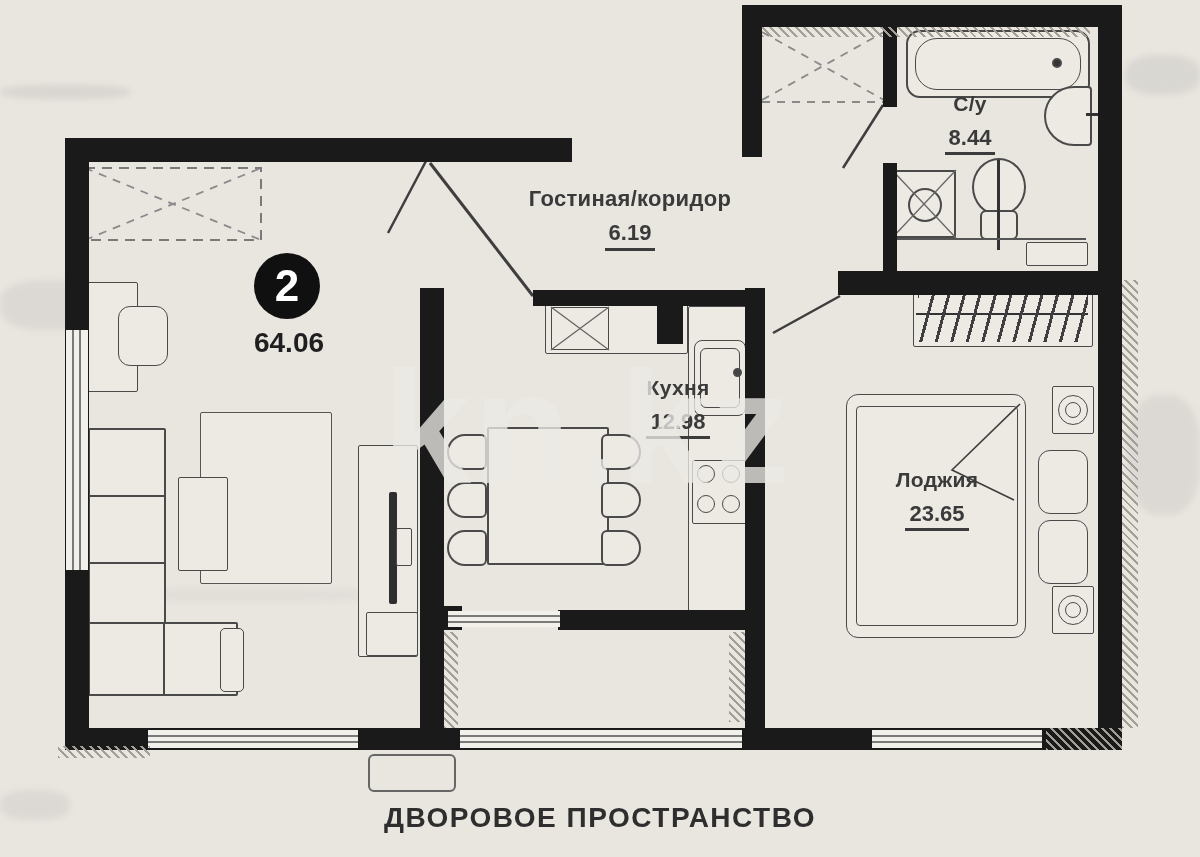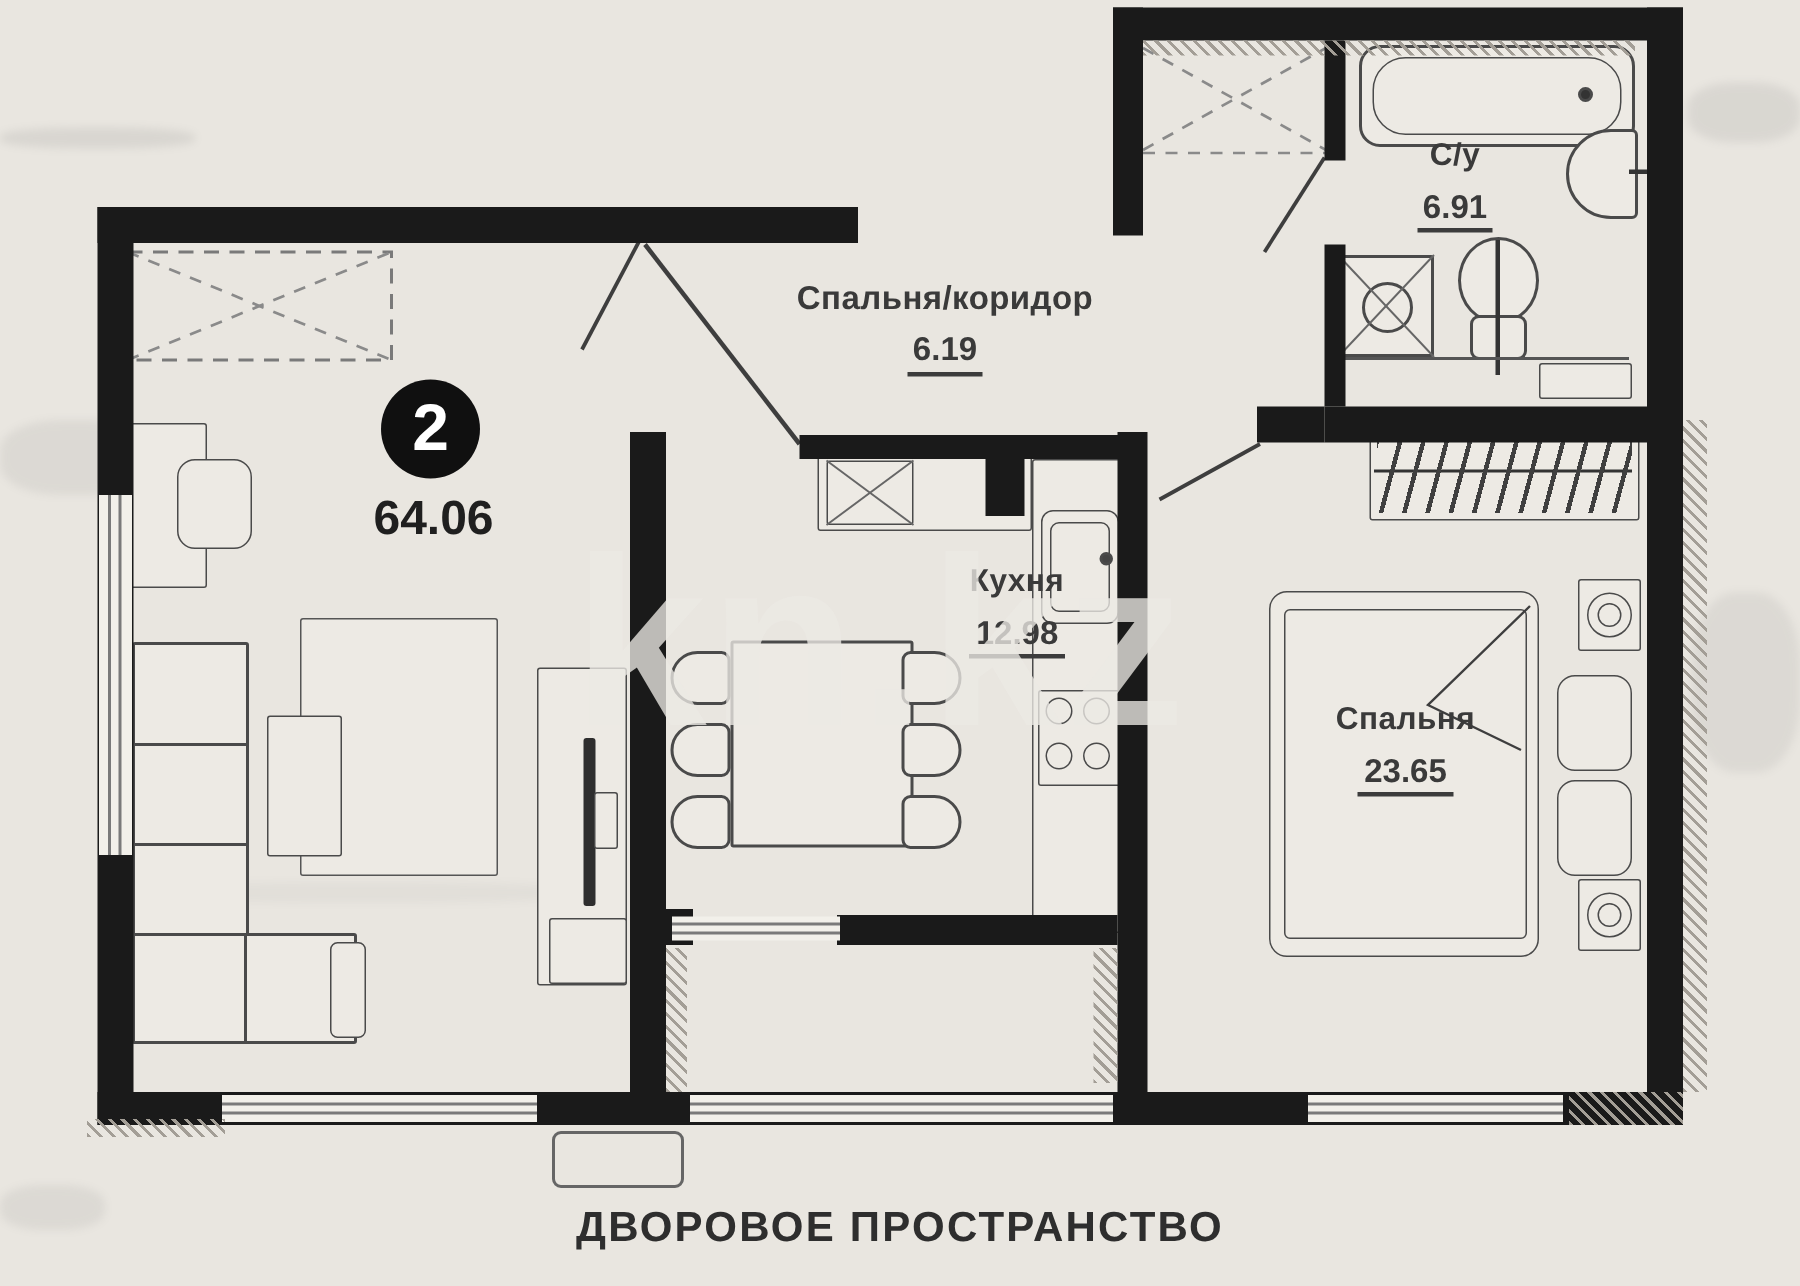--- a/index.html
+++ b/index.html
@@ -19,21 +19,21 @@
         box-sizing:border-box;z-index:2;}
   .room-label{position:absolute;text-align:center;color:#3a3a3a;font-weight:600;z-index:6;line-height:1.15;}
   .rname{display:block;font-size:21px;letter-spacing:.3px;}
   .rarea{display:inline-block;margin-top:9px;padding:0 4px 2px;border-bottom:3px solid #3c3c3c;
          font-size:22px;font-weight:700;}
   #svgl{position:absolute;left:0;top:0;z-index:3;}
   #badge{position:absolute;left:254px;top:253px;width:66px;height:66px;border-radius:50%;
          background:#101010;color:#fff;font-size:44px;font-weight:700;display:flex;
          align-items:center;justify-content:center;z-index:6;}
   #total-area{position:absolute;left:224px;top:327px;width:130px;text-align:center;
-              font-size:32px;font-weight:700;color:#1f1f1f;z-index:6;}
+              font-size:28px;font-weight:700;color:#1f1f1f;z-index:6;}
   #watermark{position:absolute;left:382px;top:336px;font-size:160px;font-weight:700;
              letter-spacing:2px;color:rgba(236,233,228,0.78);z-index:7;white-space:nowrap;}
   #caption{position:absolute;left:0;top:802px;width:1200px;text-align:center;font-size:28px;
            font-weight:700;letter-spacing:1.5px;color:#2e2e2e;z-index:6;}
   .smudge{position:absolute;background:#6f6f6f;filter:blur(3px);border-radius:40%;z-index:1;}
   .hang{position:absolute;inset:4px;z-index:2;
         background:repeating-linear-gradient(105deg,#3f3f3f 0 3px,rgba(0,0,0,0) 3px 15px);}
 </style>
 </head>
 <body>
@@ -173,31 +173,31 @@
   <div class="hatch" style="left:1046px;top:728px;width:76px;height:22px"></div>
   <div class="hatch" style="left:762px;top:27px;width:328px;height:10px"></div>
   <div class="hatch" style="left:444px;top:632px;width:14px;height:96px"></div>
   <div class="hatch" style="left:729px;top:632px;width:16px;height:90px"></div>
   <div class="hatch" style="left:58px;top:746px;width:92px;height:12px"></div>
 
   <div id="badge">2</div>
   <div id="total-area">64.06</div>
 
   <div class="room-label" style="left:490px;top:186px;width:280px">
-    <span class="rname" style="font-size:22px">Спальня/коридор</span>
+    <span class="rname" style="font-size:22px">Гостиная/коридор</span>
     <span class="rarea">6.19</span>
   </div>
   <div class="room-label" style="left:900px;top:92px;width:140px">
     <span class="rname">С/у</span>
-    <span class="rarea">6.91</span>
+    <span class="rarea">8.44</span>
   </div>
   <div class="room-label" style="left:588px;top:376px;width:180px">
     <span class="rname">Кухня</span>
     <span class="rarea">12.98</span>
   </div>
   <div class="room-label" style="left:856px;top:468px;width:162px">
-    <span class="rname">Спальня</span>
+    <span class="rname">Лоджия</span>
     <span class="rarea">23.65</span>
   </div>
 
   <div id="watermark">kn.kz</div>
   <div id="caption">ДВОРОВОЕ ПРОСТРАНСТВО</div>
 </div>
 
 </body></html>

